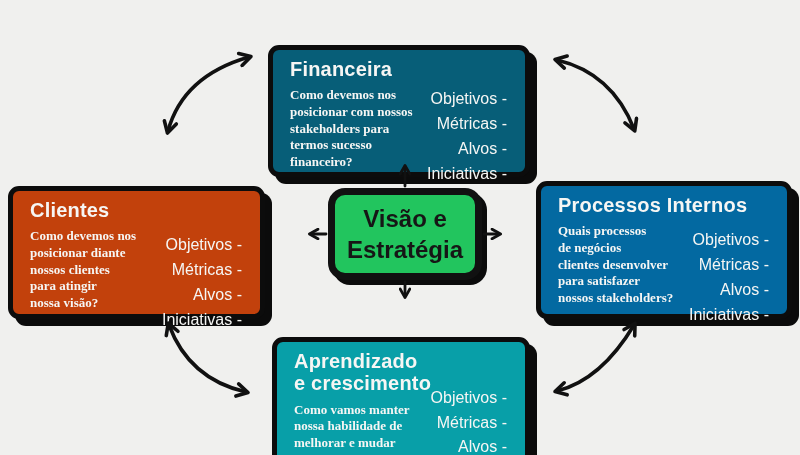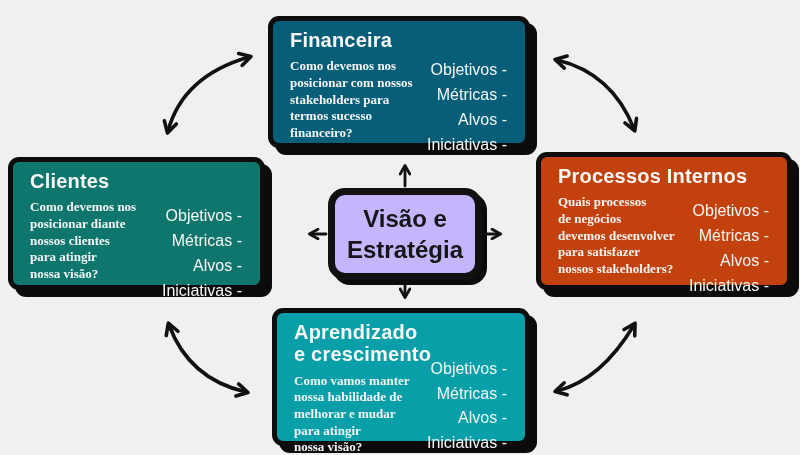--- a/index.html
+++ b/index.html
@@ -11,20 +11,21 @@
     font-family:"Liberation Sans", sans-serif;
   }
   .card{
     position:absolute;
     box-sizing:border-box;
     border:5px solid #0c0c0c;
     border-radius:11px;
     box-shadow:7px 7px 0 #0b0b0b;
     color:#F6F6F4;
     padding:8px 16px 8px 17px;
+    margin-top:29px;
   }
   .card-title{
     margin:0 0 7px 0;
     font-size:20px;
     font-weight:700;
     line-height:1.12;
     white-space:pre-line;
     letter-spacing:.2px;
   }
   .card-row{
@@ -93,43 +94,43 @@
 financeiro?</div>
       <div class="card-items">
         <div>Objetivos -</div>
         <div>Métricas -</div>
         <div>Alvos -</div>
         <div>Iniciativas -</div>
       </div>
     </div>
   </div>
 
-  <div class="card card-cli" style="background: #0f766e;">
+  <div class="card card-cli" style="background: #c2410c;">
     <h2 class="card-title">Clientes</h2>
     <div class="card-row">
       <div class="card-question">Como devemos nos
 posicionar diante
 nossos clientes
 para atingir
 nossa visão?</div>
       <div class="card-items">
         <div>Objetivos -</div>
         <div>Métricas -</div>
         <div>Alvos -</div>
         <div>Iniciativas -</div>
       </div>
     </div>
   </div>
 
-  <div class="card card-pro" style="background: #c2410c;">
+  <div class="card card-pro" style="background: #0369a1;">
     <h2 class="card-title">Processos Internos</h2>
     <div class="card-row">
       <div class="card-question">Quais processos
 de negócios
-devemos desenvolver
+clientes desenvolver
 para satisfazer
 nossos stakeholders?</div>
       <div class="card-items">
         <div>Objetivos -</div>
         <div>Métricas -</div>
         <div>Alvos -</div>
         <div>Iniciativas -</div>
       </div>
     </div>
   </div>
@@ -145,21 +146,21 @@
 nossa visão?</div>
       <div class="card-items">
         <div>Objetivos -</div>
         <div>Métricas -</div>
         <div>Alvos -</div>
         <div>Iniciativas -</div>
       </div>
     </div>
   </div>
 
-  <div class="center-box" style="background: #c4b5fd;">
+  <div class="center-box" style="background: #22c55e;">
     <h1 class="center-title">Visão e
 Estratégia</h1>
   </div>
 
   <svg class="arrows" width="800" height="455" viewBox="0 0 800 455">
     <defs>
       <marker id="ah" viewBox="0 0 12 12" refX="8.5" refY="6" markerWidth="4.6" markerHeight="4.6" orient="auto-start-reverse">
         <path d="M2,1.5 L10,6 L2,10.5" fill="none" stroke="#111" stroke-width="2.6" stroke-linecap="round" stroke-linejoin="round"></path>
       </marker>
     </defs>

